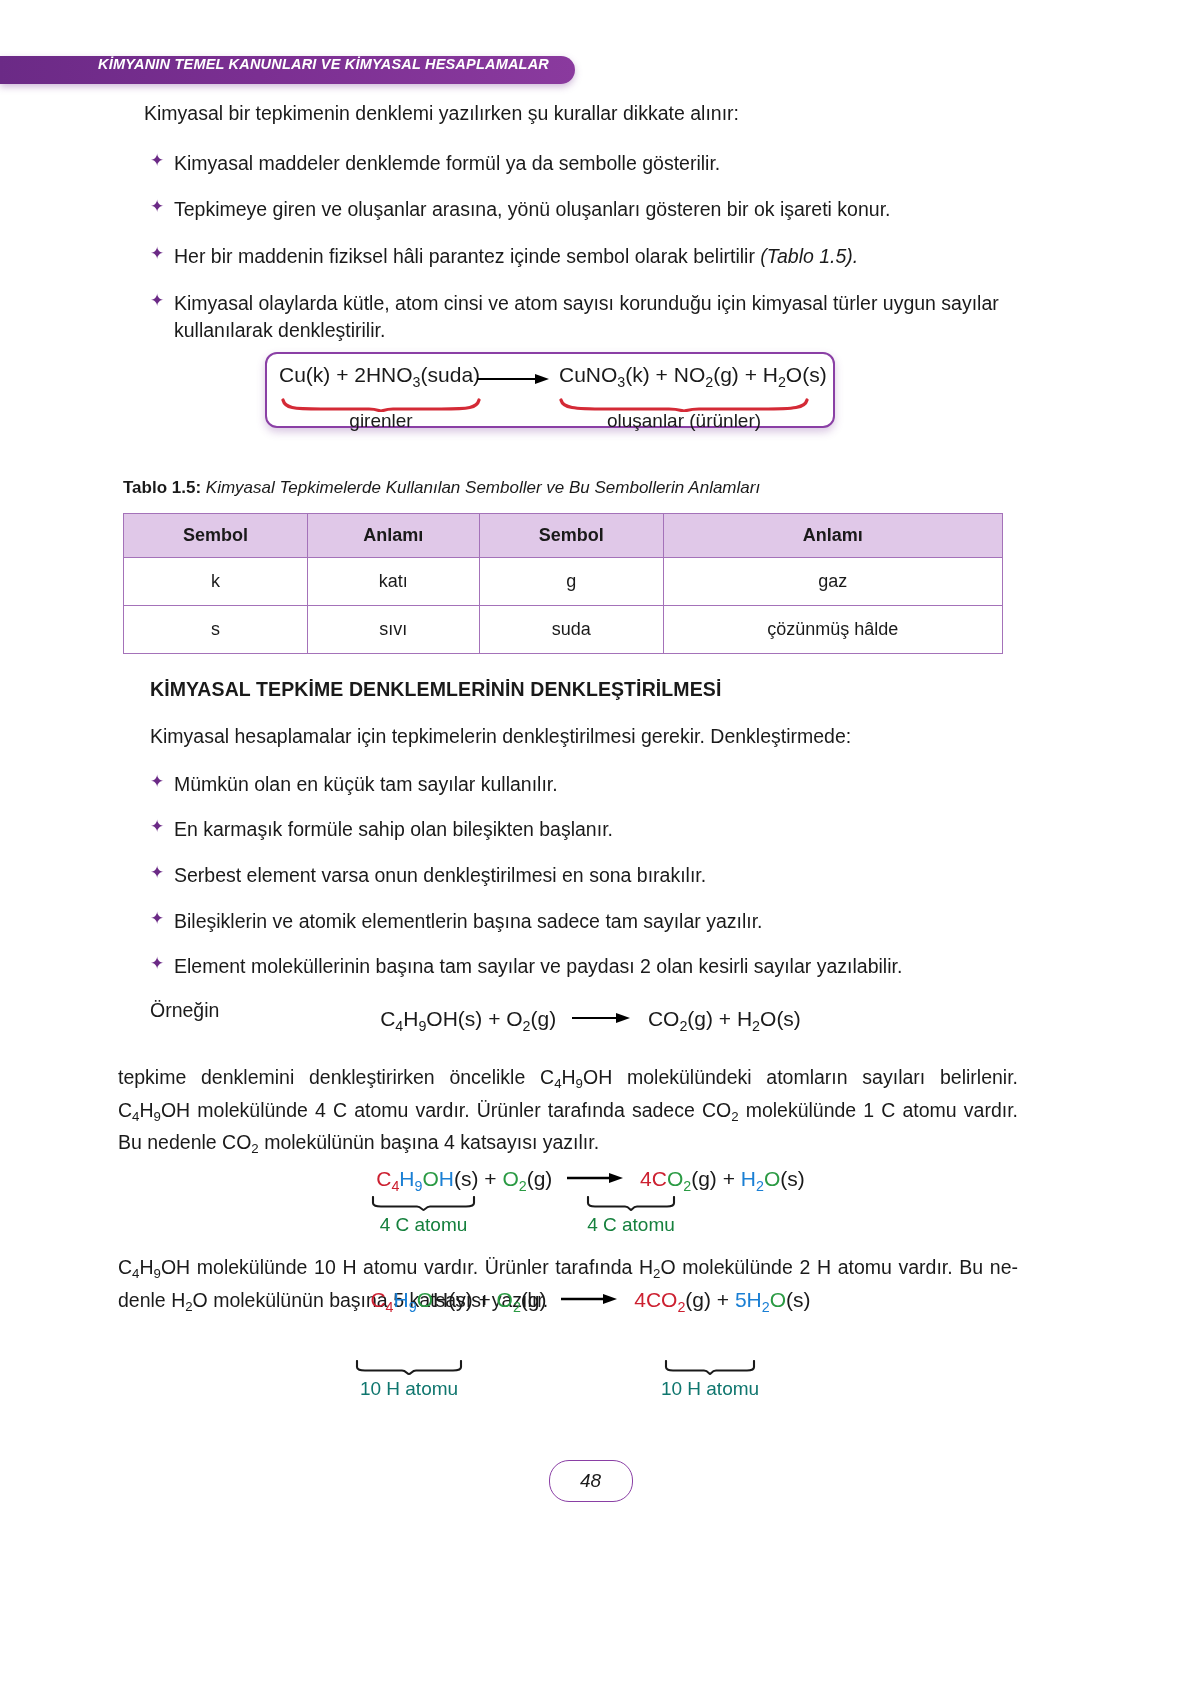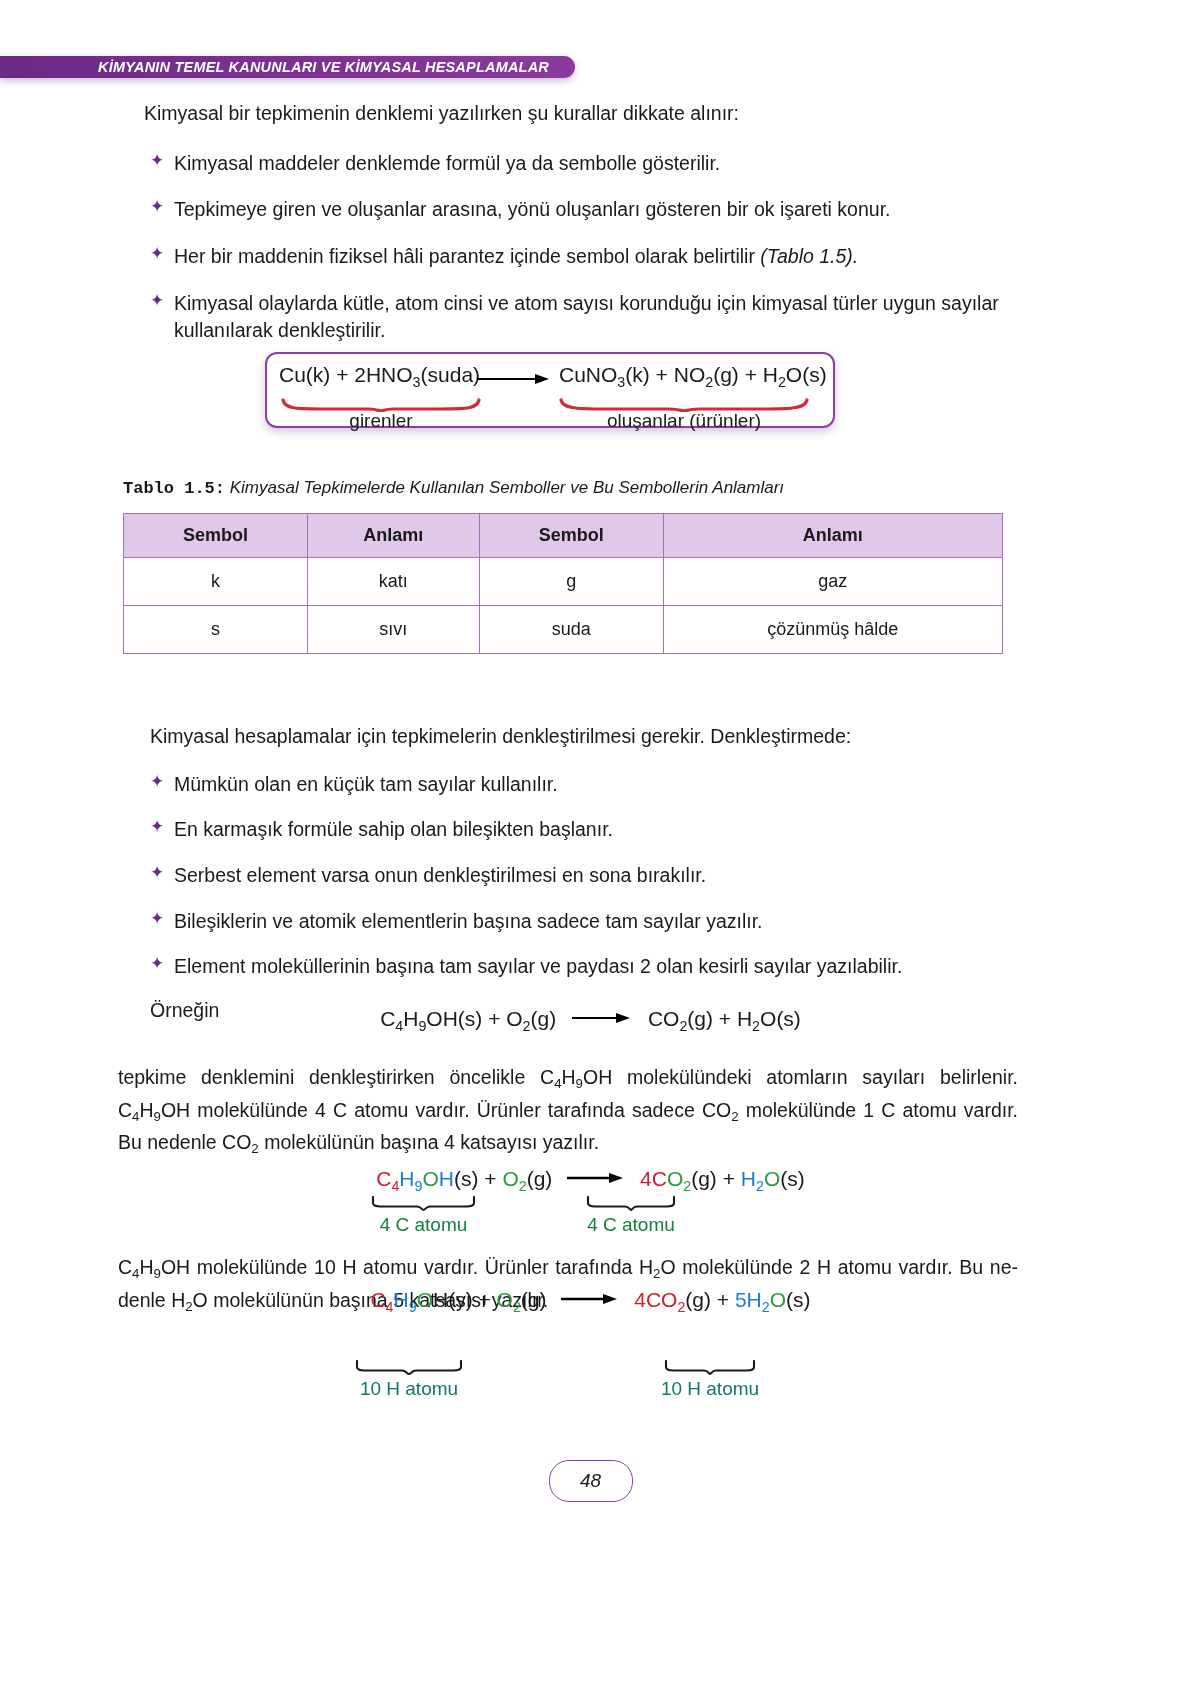--- a/index.html
+++ b/index.html
@@ -20,27 +20,26 @@
     overflow: hidden;
     box-sizing: border-box;
   }
 
   
   .header-banner {
     position: absolute;
     left: 0;
     top: 56px;
     width: 575px;
-    height: 22px;
+    height: 28px;
     background: linear-gradient(90deg, #6b2a86 0%, #7b2f92 45%, #8a3a9e 100%);
     border-top-right-radius: 15px;
     border-bottom-right-radius: 15px;
     box-shadow: 0 3px 7px rgba(120, 60, 150, 0.35);
     display: flex;
-    align-items: center;
     justify-content: flex-end;
     padding-right: 26px;
     box-sizing: border-box;
   }
   .header-banner-text {
     color: #ffffff;
     font-size: 14.5px;
     font-weight: bold;
     font-style: italic;
     letter-spacing: 0.2px;
@@ -152,21 +151,21 @@
 
   
   .table-caption {
     position: absolute;
     left: 123px;
     top: 478px;
     font-size: 17px;
     font-style: italic;
     color: #1a1a1a;
   }
-  .table-caption b { font-style: normal; font-weight: bold; font-family: Liberation Mono, monospace; }
+  .table-caption b { font-style: normal; font-weight: bold; }
 
   table.symbol-table {
     position: absolute;
     left: 123px;
     top: 513px;
     width: 880px;
     border-collapse: collapse;
     font-size: 18px;
   }
   table.symbol-table th,
@@ -359,20 +358,21 @@
       </tr>
       <tr>
         <td>s</td>
         <td>sıvı</td>
         <td>suda</td>
         <td>çözünmüş hâlde</td>
       </tr>
     </tbody>
   </table>
 
+  <div class="section-heading">KİMYASAL TEPKİME DENKLEMLERİNİN DENKLEŞTİRİLMESİ</div>
 
   <div class="lower">
     <p class="body-text lead">Kimyasal hesaplamalar için tepkimelerin denkleştirilmesi gerekir. Denkleştirmede:</p>
 
     <ul class="bullets tight">
       <li>
         <span class="bullet-glyph">✦</span>
         <span>Mümkün olan en küçük tam sayılar kullanılır.</span>
       </li>
       <li>

